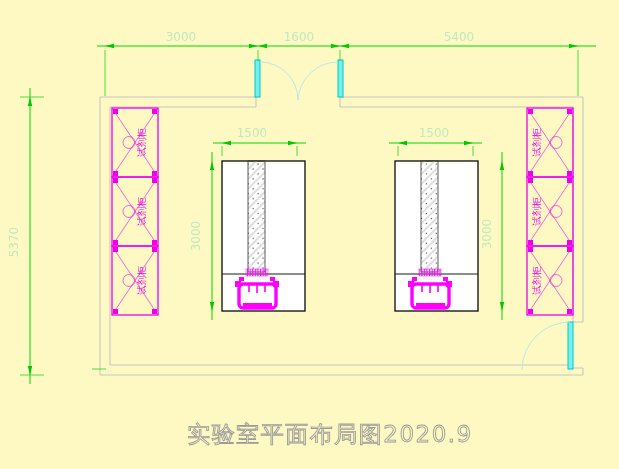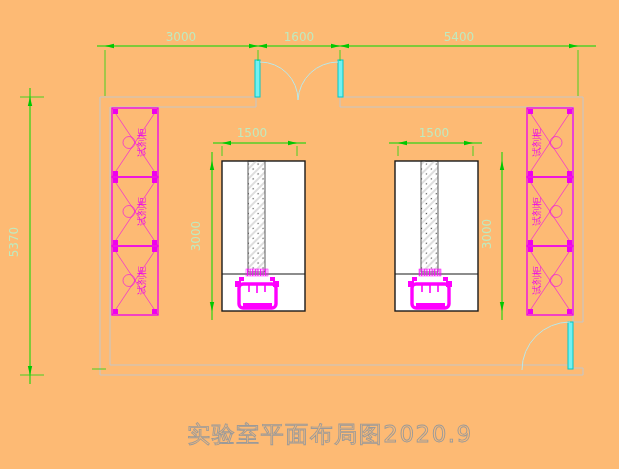--- a/index.html
+++ b/index.html
@@ -1,16 +1,16 @@
 <!DOCTYPE html>
 <html><head>
 <meta charset="utf-8">
 <style>
   html,body{margin:0;padding:0;background:#fff;}
-  .canvas{position:relative;width:619px;height:469px;background:#fdba74;overflow:hidden;
+  .canvas{position:relative;width:619px;height:469px;background:#fef9c3;overflow:hidden;
           font-family:"DejaVu Sans",sans-serif;}
   svg{display:block}
   .dimline{stroke:#00d900;stroke-width:1;fill:none}
   .extline{stroke:#00d900;stroke-width:0.8;fill:none;opacity:.9}
   .arrow{fill:#00c800;stroke:none}
   .dimtext{fill:#bfeabf;font-size:12px;font-family:"DejaVu Sans",sans-serif;}
   .wall{stroke:#c6c6c6;stroke-width:1.1;fill:none}
   .bench{stroke:#1a1a1a;stroke-width:1.4;fill:#ffffff}
   .benchline{stroke:#1a1a1a;stroke-width:1.2;fill:none}
   .cab{stroke:#ee00ee;stroke-width:1.3;fill:none}

